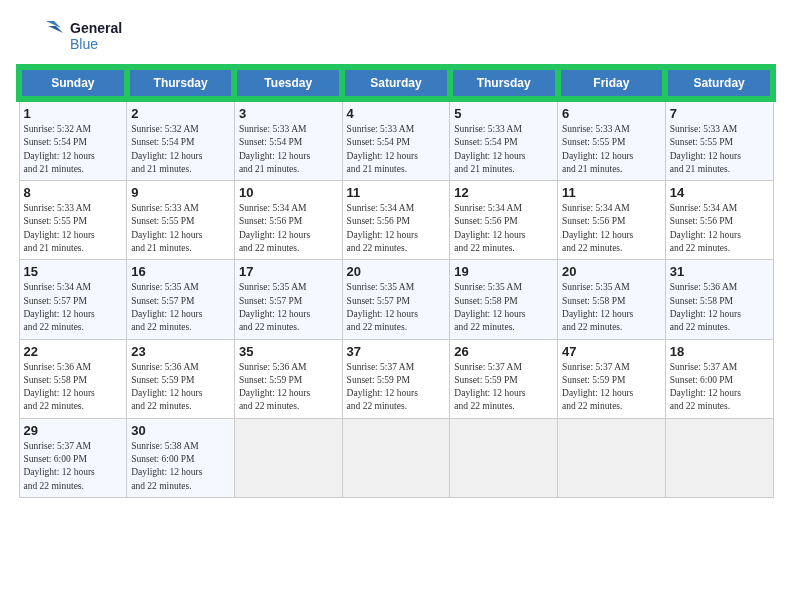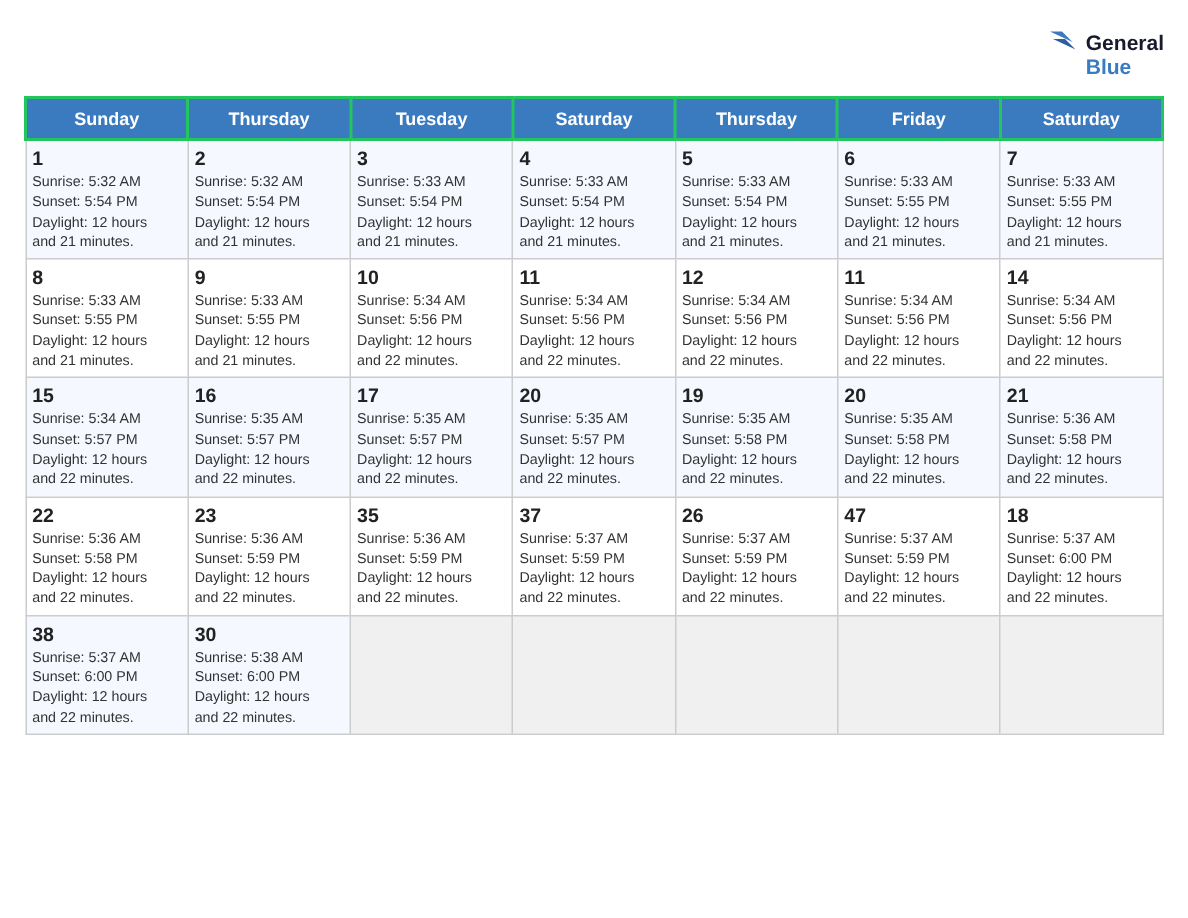--- a/index.html
+++ b/index.html
@@ -5,21 +5,21 @@
     * { box-sizing: border-box; margin: 0; padding: 0; }
     body {
       font-family: Arial, sans-serif;
       background: #fff;
       width: 792px;
       min-height: 612px;
       padding: 16px;
     }
     .header-area {
       display: flex;
-      justify-content: flex-end;
+      justify-content: flex-start;
       align-items: flex-start;
       margin-bottom: 4px;
     }
     .logo {
       display: flex;
       align-items: center;
       gap: 4px;
     }
     .title-area { text-align: right; }
     .month-title {
@@ -37,21 +37,21 @@
       border-collapse: collapse;
       margin-top: 8px;
     }
     thead tr th {
       background: #3a7abf;
       color: #fff;
       font-size: 12px;
       font-weight: bold;
       padding: 6px 4px;
       text-align: center;
-      border: 2px solid #22c55e;
+      border: 6px solid #22c55e;
     }
     tbody tr td {
       border: 1px solid #ccc;
       vertical-align: top;
       padding: 4px;
       font-size: 10px;
       color: #333;
       width: calc(100% / 7);
       min-height: 70px;
       background: #fff;
@@ -63,37 +63,38 @@
       font-size: 13px;
       font-weight: bold;
       color: #222;
       display: block;
       margin-bottom: 2px;
     }
     .day-info {
       font-size: 9.5px;
       line-height: 1.4;
       color: #333;
+      font-family: Liberation Serif, serif;
     }
     .empty-cell {
       background: #f0f0f0 !important;
     }
   </style>
 </head>
 <body>
 
 <div class="header-area">
   <div class="logo">
       <svg width="50" height="40" viewBox="0 0 50 40">
         <polygon points="30,5 45,12 38,5" fill="#3a7abf"></polygon>
         <polygon points="32,10 47,17 40,10" fill="#2c5fa0"></polygon>
       </svg>
       <div>
         <div style="font-weight: bold; font-size: 14px; color: rgb(26, 26, 46);">General</div>
-        <div style="font-weight: bold; font-size: 14px; color: rgb(58, 122, 191);">Blue</div>
+        <div style="font-weight: normal; font-size: 14px; color: rgb(58, 122, 191);">Blue</div>
       </div>
     </div>
   <div class="title-area">
     <div class="month-title"></div>
     <div class="subtitle"></div>
   </div>
 </div>
 
 <table>
   <thead>
@@ -247,21 +248,21 @@
 and 22 minutes.</div>
         </td>
         <td>
           <span class="day-number">20</span>
           <div class="day-info" style="white-space: pre-line;">Sunrise: 5:35 AM
 Sunset: 5:58 PM
 Daylight: 12 hours
 and 22 minutes.</div>
         </td>
         <td>
-          <span class="day-number">21</span>
+          <span class="day-number">31</span>
           <div class="day-info" style="white-space: pre-line;">Sunrise: 5:36 AM
 Sunset: 5:58 PM
 Daylight: 12 hours
 and 22 minutes.</div>
         </td>
       </tr>
       <tr>
         <td>
           <span class="day-number">22</span>
           <div class="day-info" style="white-space: pre-line;">Sunrise: 5:36 AM
@@ -307,21 +308,21 @@
         <td>
           <span class="day-number">18</span>
           <div class="day-info" style="white-space: pre-line;">Sunrise: 5:37 AM
 Sunset: 6:00 PM
 Daylight: 12 hours
 and 22 minutes.</div>
         </td>
       </tr>
       <tr>
         <td>
-          <span class="day-number">38</span>
+          <span class="day-number">29</span>
           <div class="day-info" style="white-space: pre-line;">Sunrise: 5:37 AM
 Sunset: 6:00 PM
 Daylight: 12 hours
 and 22 minutes.</div>
         </td>
         <td>
           <span class="day-number">30</span>
           <div class="day-info" style="white-space: pre-line;">Sunrise: 5:38 AM
 Sunset: 6:00 PM
 Daylight: 12 hours

